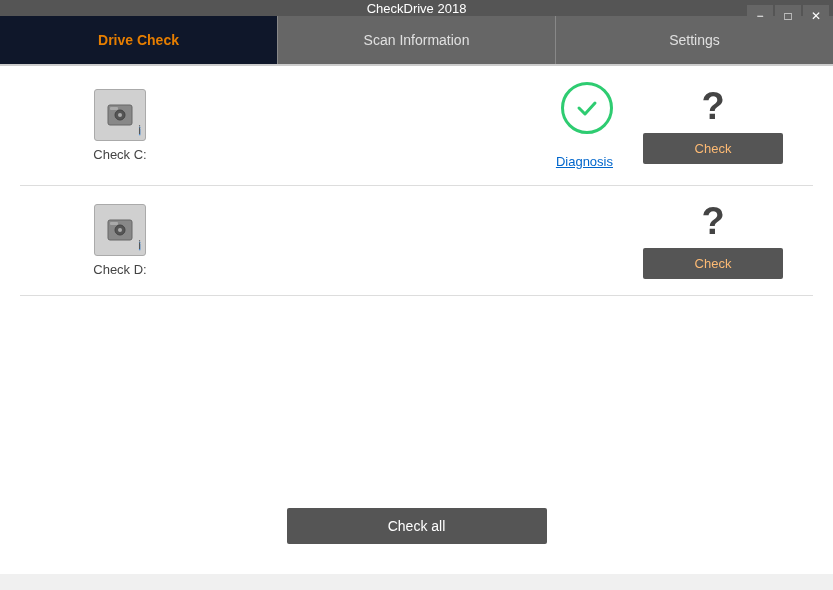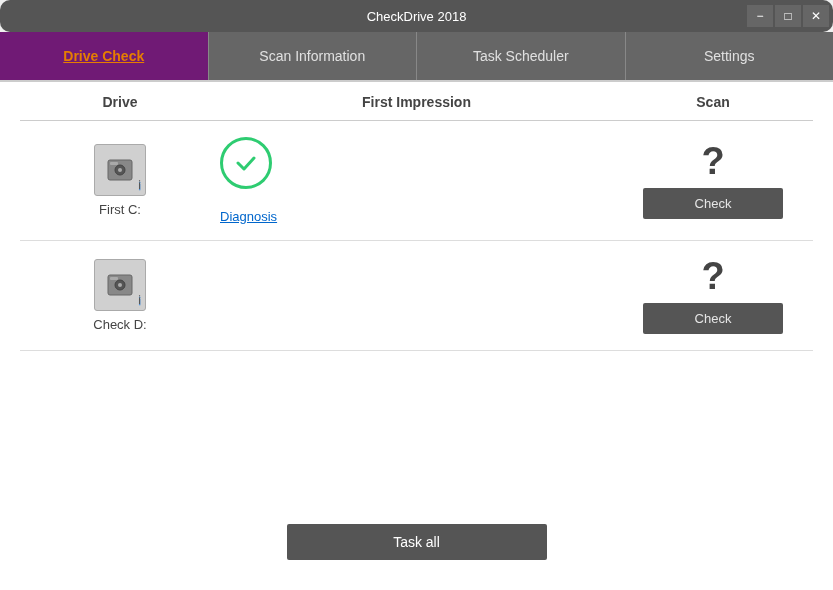--- a/index.html
+++ b/index.html
@@ -9,26 +9,25 @@
       background: #f0f0f0;
       font-family: 'Segoe UI', Arial, sans-serif;
       font-size: 14px;
       color: #333;
       overflow: hidden;
     }
 
     
     .title-bar {
       background: #555555;
-      height: 32px;
+      height: 16px;
       display: flex;
       align-items: center;
       justify-content: center;
       position: relative;
-      border-radius: 10px;
     }
     .title-bar-text {
       color: #fff;
       font-size: 13px;
     }
     .title-bar-controls {
       position: absolute;
       right: 4px;
       top: 0;
       height: 32px;
@@ -61,24 +60,23 @@
       display: flex;
       align-items: center;
       justify-content: center;
       color: #e0e0e0;
       font-size: 14px;
       cursor: pointer;
       border-right: 1px solid #888;
     }
     .tab:last-child { border-right: none; text-align: center; }
     .tab.active {
-      background: #701a75;
+      background: #0f172a;
       color: #e67e00;
       font-weight: 600;
-      text-decoration: underline;
     }
 
     
     .main {
       background: #fff;
       height: calc(590px - 32px - 50px);
       display: flex;
       flex-direction: column;
       padding: 0 20px 20px 20px;
     }
@@ -127,21 +125,21 @@
       right: 4px;
       font-size: 12px;
       color: #555;
     }
     .drive-label { font-size: 13px; color: #444; }
 
     .impression-cell {
       flex: 1;
       display: flex;
       flex-direction: column;
-      align-items: flex-start;
+      align-items: flex-end;
       gap: 20px;
     }
     .check-circle {
       width: 52px;
       height: 52px;
       border: 3px solid #2ecc71;
       border-radius: 50%;
       display: flex;
       align-items: center;
       justify-content: center;
@@ -163,21 +161,21 @@
       gap: 8px;
     }
     .question-mark {
       font-size: 38px;
       font-weight: bold;
       color: #444;
       line-height: 1;
     }
     .check-btn {
       background: #555555;
-      color: #e5e5e5;
+      color: #fdba74;
       border: none;
       padding: 8px 16px;
       width: 140px;
       font-size: 13px;
       cursor: pointer;
       border-radius: 2px;
     }
 
     
     .footer {
@@ -211,47 +209,39 @@
 </div>
 
 <div class="tab-bar">
   <div class="tab active">
     <span>Drive Check</span>
   </div>
   <div class="tab">
     <span>Scan Information</span>
   </div>
   <div class="tab">
-    <span>Task Scheduler</span>
-  </div>
-  <div class="tab">
     <span>Settings</span>
   </div>
 </div>
 
 <div class="main">
 
-  <div class="table-header">
-    <div class="col-drive">Drive</div>
-    <div class="col-impression">First Impression</div>
-    <div class="col-scan">Scan</div>
-  </div>
 
   <div class="drive-row">
     <div class="drive-cell">
       <div class="drive-icon">
         <svg width="32" height="32" viewBox="0 0 32 32" xmlns="http://www.w3.org/2000/svg">
           <rect x="4" y="6" width="24" height="20" rx="2" fill="#888" stroke="#666" stroke-width="1"></rect>
           <circle cx="16" cy="16" r="5" fill="#555" stroke="#444" stroke-width="1"></circle>
           <circle cx="16" cy="16" r="2" fill="#aaa"></circle>
           <rect x="6" y="8" width="8" height="3" rx="1" fill="#aaa"></rect>
         </svg>
         <span style="position:absolute;bottom:2px;right:4px;font-size:11px;color:#4a90d9;font-weight:bold;">ℹ</span>
       </div>
-      <span class="drive-label">First C:</span>
+      <span class="drive-label">Check C:</span>
     </div>
     <div class="impression-cell">
       <div class="check-circle">
         <svg width="28" height="28" viewBox="0 0 28 28" xmlns="http://www.w3.org/2000/svg">
           <polyline points="6,14 12,20 22,9" fill="none" stroke="#2ecc71" stroke-width="3" stroke-linecap="round" stroke-linejoin="round"></polyline>
         </svg>
       </div>
       <span class="diagnosis-link">Diagnosis</span>
     </div>
     <div class="scan-cell">
@@ -275,16 +265,16 @@
     </div>
     <div class="impression-cell">
     </div>
     <div class="scan-cell">
       <span class="question-mark">?</span>
       <button class="check-btn">Check</button>
     </div>
   </div>
 
   <div class="footer">
-    <button class="check-all-btn">Task all</button>
+    <button class="check-all-btn">Check all</button>
   </div>
 
 </div>
 
 </body></html>

